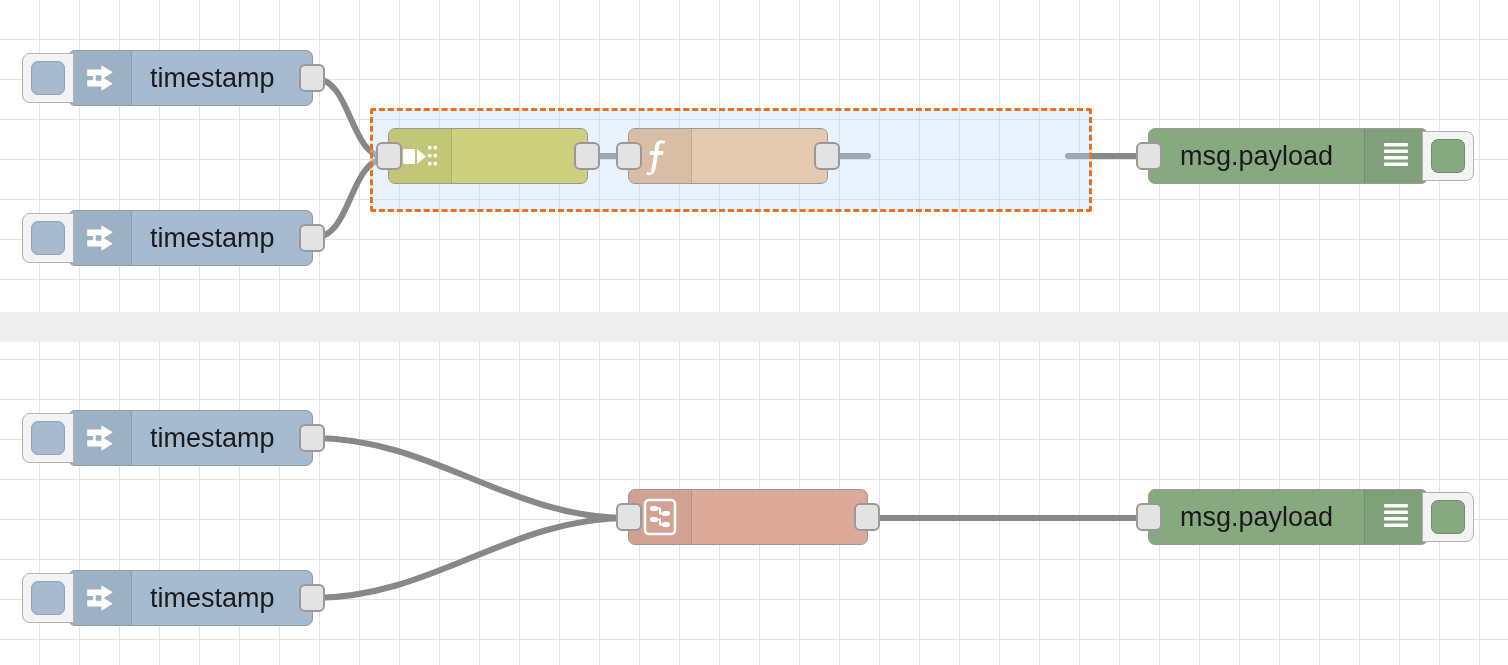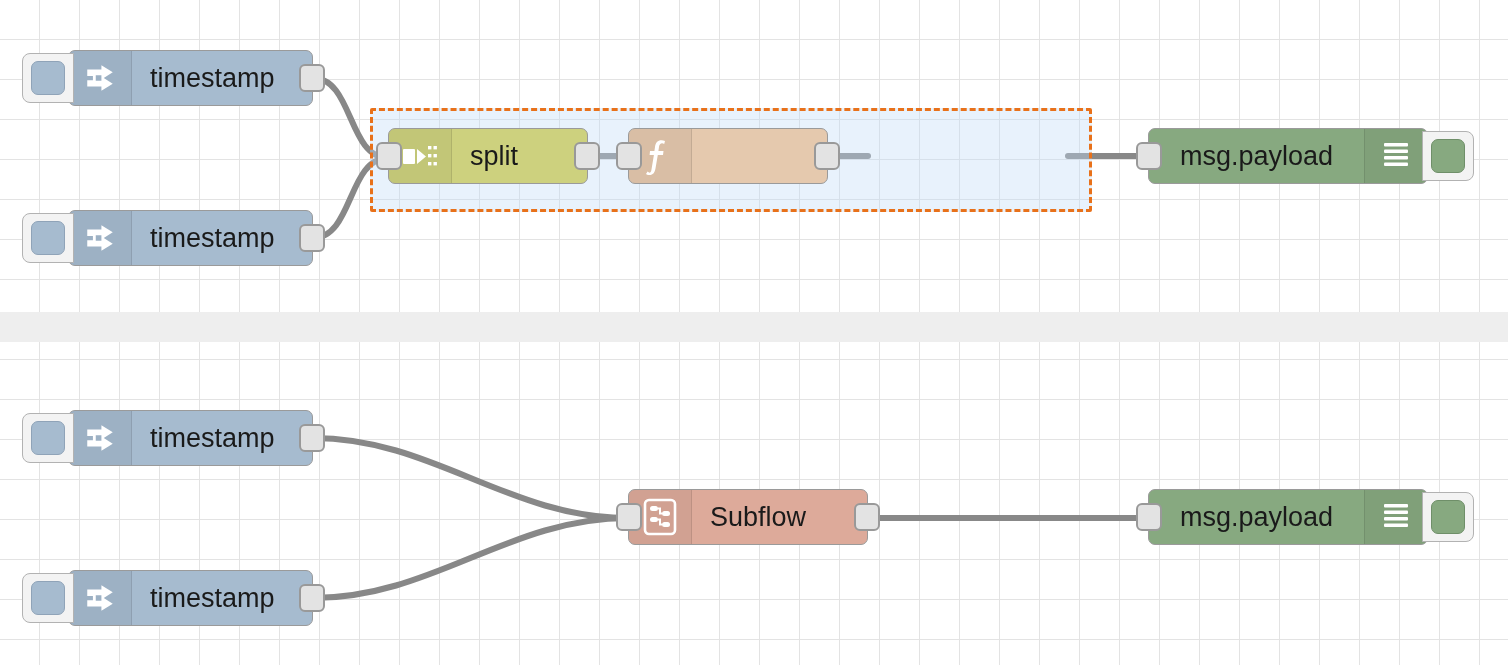--- a/index.html
+++ b/index.html
@@ -217,21 +217,20 @@
         <g fill="#ffffff">
           <rect x="26" y="4" width="3.4" height="3.4"></rect>
           <rect x="31.5" y="4" width="3.4" height="3.4"></rect>
           <rect x="26" y="12" width="3.4" height="3.4"></rect>
           <rect x="31.5" y="12" width="3.4" height="3.4"></rect>
           <rect x="26" y="20" width="3.4" height="3.4"></rect>
           <rect x="31.5" y="20" width="3.4" height="3.4"></rect>
         </g>
       </svg>
     </div>
-    <div class="label">split</div>
     <div class="port in"></div>
     <div class="port out"></div>
   </div>
 
   <div class="node node-function" style="left:628px; top:128px; width:200px;">
     <div class="icon-box">
       <svg class="svg-icon" width="30" height="38" viewBox="0 0 30 38">
         <path d="M20 4 C14 2 10.5 5 10 10 L9.4 14 H5 L4.6 18 H8.9 L6.4 33 C5.8 36.5 4 36 2.6 34.6 L1 37 C5 39.5 9.4 37.8 10.4 32 L12.8 18 H18 L18.5 14 H13.4 L14 10 C14.5 6.6 16.6 5.4 19.2 7 Z" fill="#ffffff"></path>
       </svg>
     </div>
@@ -292,21 +291,20 @@
       <svg class="svg-icon" width="34" height="38" viewBox="0 0 34 38">
         <rect x="2" y="2" width="30" height="34" rx="4" fill="none" stroke="#ffffff" stroke-width="2.6"></rect>
         <rect x="7" y="8" width="8" height="5" rx="2.5" fill="#ffffff"></rect>
         <rect x="19" y="13" width="8" height="5" rx="2.5" fill="#ffffff"></rect>
         <rect x="7" y="19" width="8" height="5" rx="2.5" fill="#ffffff"></rect>
         <rect x="19" y="24" width="8" height="5" rx="2.5" fill="#ffffff"></rect>
         <path d="M15 10.5 H17 V15.5 H19" fill="none" stroke="#ffffff" stroke-width="2"></path>
         <path d="M15 21.5 H17 V26.5 H19" fill="none" stroke="#ffffff" stroke-width="2"></path>
       </svg>
     </div>
-    <div class="label">Subflow</div>
     <div class="port in"></div>
     <div class="port out"></div>
   </div>
 
   <div class="node node-debug" style="left:1148px; top:489px; width:280px;">
     <div class="label center">msg.payload</div>
     <div class="icon-box right">
       <svg class="svg-icon" width="30" height="32" viewBox="0 0 30 32">
         <g fill="#ffffff">
           <rect x="3" y="3" width="24" height="3.6" rx="1"></rect>

